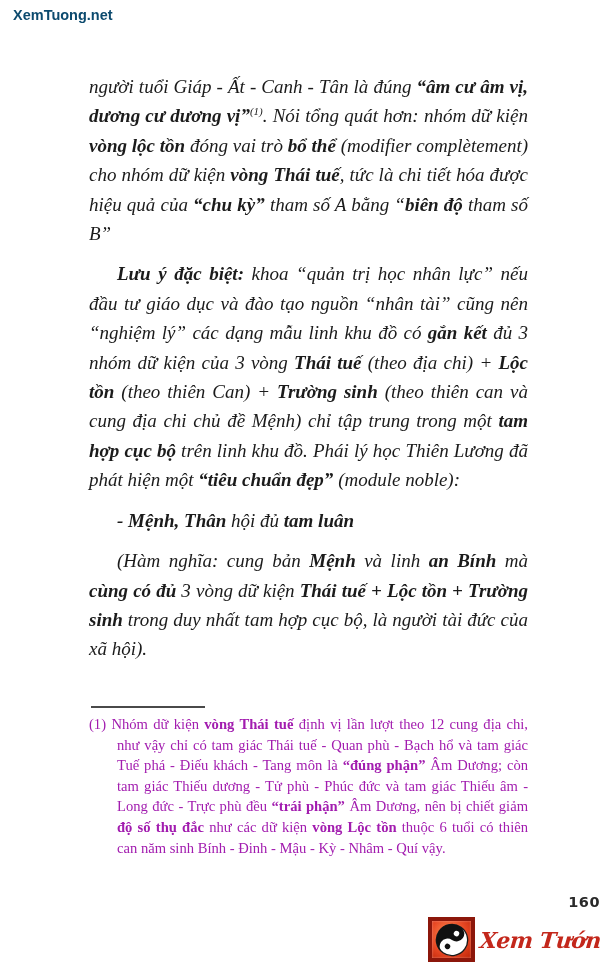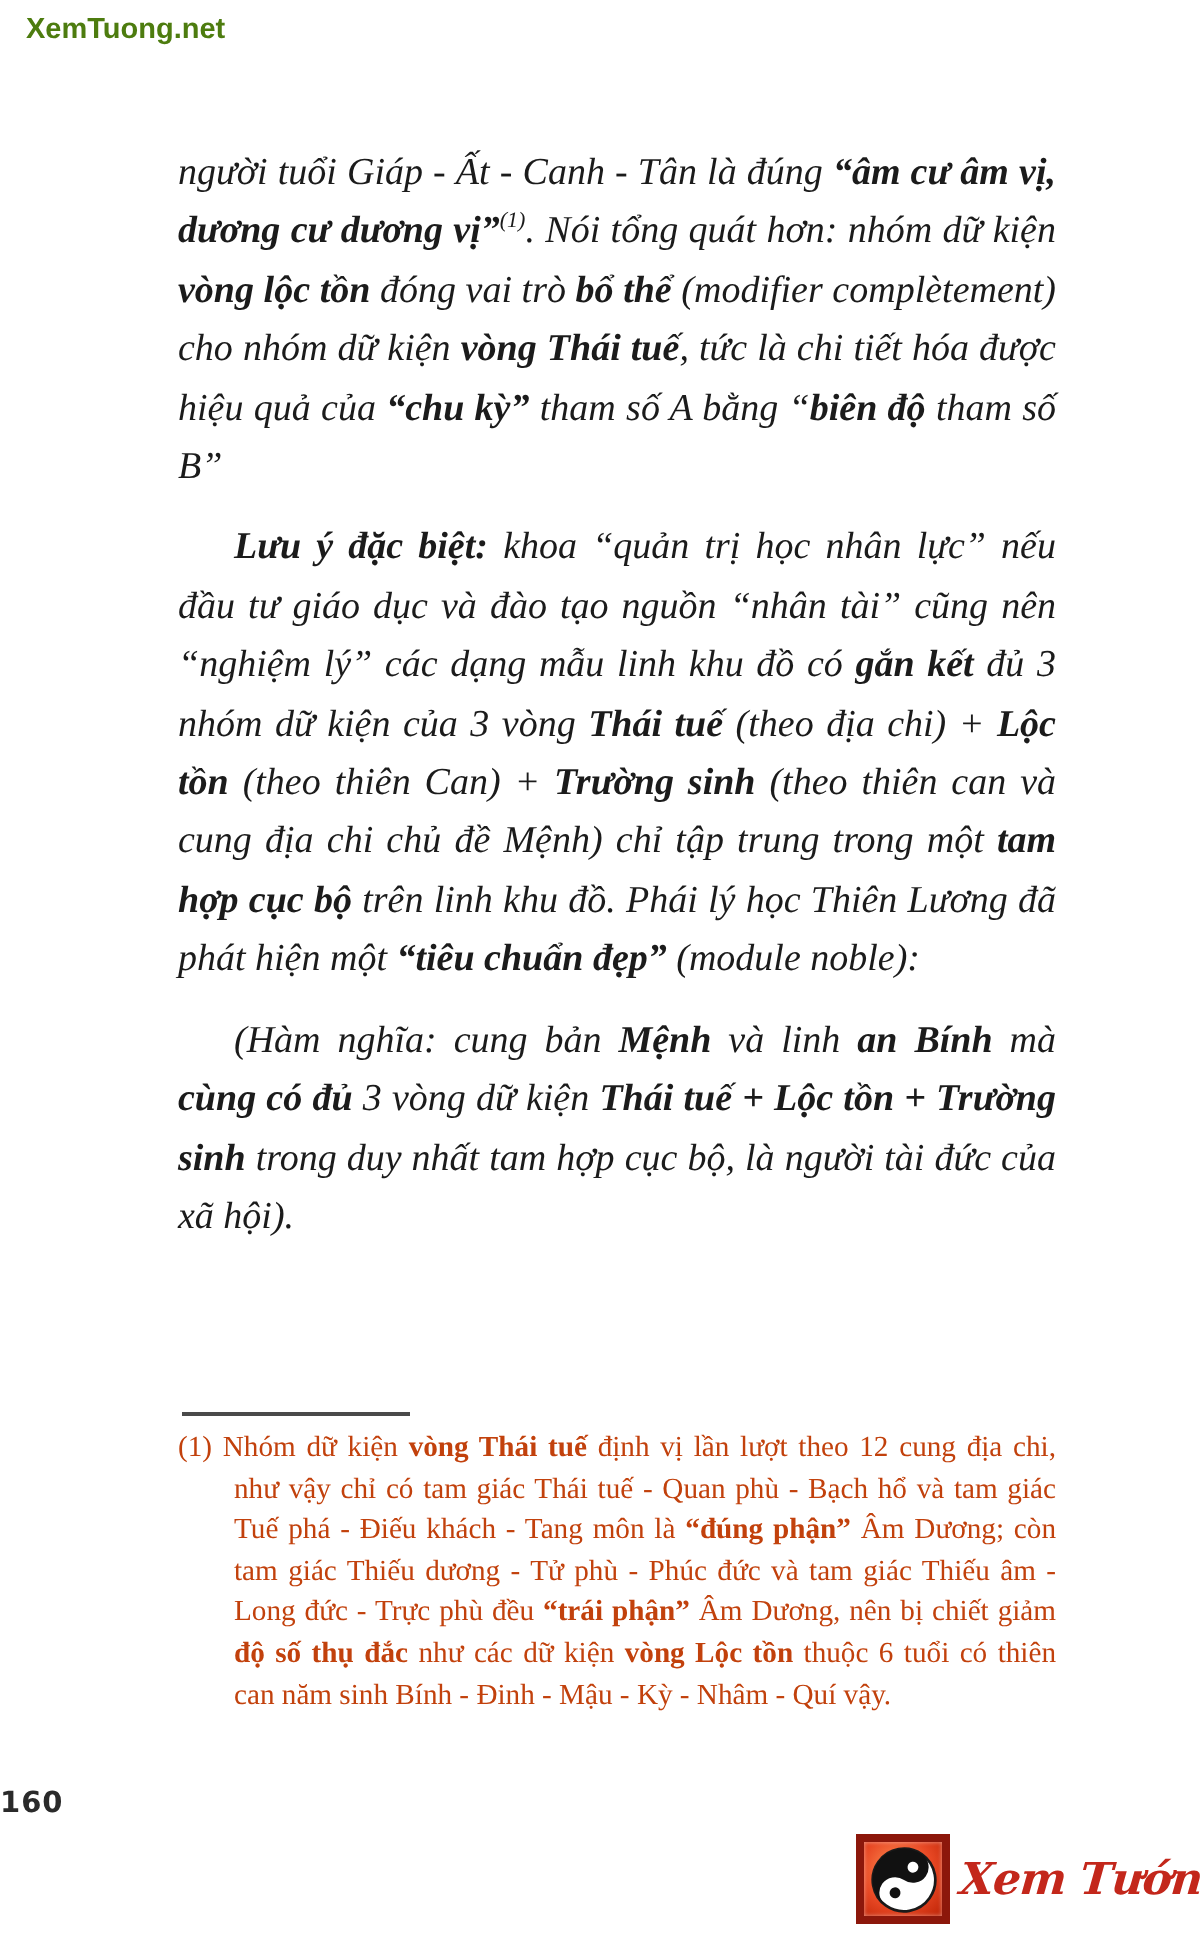--- a/index.html
+++ b/index.html
@@ -4,38 +4,38 @@
 <style>
   html,body { margin:0; padding:0; background:#e8e8e8; }
   .page {
     position:relative; width:600px; height:975px; background:#ffffff;
     font-family:"Liberation Serif", serif; color:#1b1b1b; overflow:hidden;
     margin:0 auto;
   }
   .watermark {
     position:absolute; top:7px; left:13px;
     font-family:"Liberation Sans", sans-serif; font-weight:700;
-    font-size:14.5px; color:#4d7c0f; text-decoration:none; cursor:pointer;
+    font-size:14.5px; color:#0c4a6e; text-decoration:none; cursor:pointer;
   }
   .content { position:absolute; top:72px; left:89px; width:439px;font-style:italic; }
   .para {
     margin:0 0 11px 0; font-size:19px; line-height:29.4px;
     text-align:justify; text-justify:inter-word;
   }
   .para.indent { text-indent:28px; }
   .b { font-weight:700; }
   sup { font-size:11px; line-height:0; vertical-align:super; }
-  .footnote { position:absolute; top:706px; left:89px; width:439px; color:#c2410c; }
+  .footnote { position:absolute; top:706px; left:89px; width:439px; color:#a21caf; }
   .fn-rule { width:114px; border-top:2px solid #4a4a4a; margin:0 0 6px 2px; }
   .fn-text {
     margin:0; font-size:14.6px; line-height:20.6px; text-align:justify;
     padding-left:28px; text-indent:-28px;
   }
   .page-number {
-    position:absolute; top:894px; left:0; right:0; text-align:left;
+    position:absolute; top:894px; left:0; right:0; text-align:right;
     font-family:"DejaVu Sans", sans-serif; font-weight:700; font-size:14.5px;
     color:#2a2a2a; letter-spacing:0.5px;
   }
   .logo {
     position:absolute; top:917px; left:428px; display:flex; align-items:center;
     gap:5px; text-decoration:none; cursor:pointer;
   }
   .logo-icon {
     width:47px; height:45px; box-sizing:border-box;
     border:4px solid #8c170b;
@@ -53,20 +53,21 @@
 </head>
 <body>
 
 <div class="page">
 
   <a class="watermark" href="#">XemTuong.net</a>
 
   <div class="content">
       <p class="para"><span>người tuổi Giáp - Ất - Canh - Tân là đúng </span><span class="b">“âm cư âm vị, dương cư dương vị”</span><sup>(1)</sup><span>. Nói tổng quát hơn: nhóm dữ kiện </span><span class="b">vòng lộc tồn</span><span> đóng vai trò </span><span class="b">bổ thể</span><span> (modifier complètement) cho nhóm dữ kiện </span><span class="b">vòng Thái tuế</span><span>, tức là chi tiết hóa được hiệu quả của </span><span class="b">“chu kỳ”</span><span> tham số A bằng “</span><span class="b">biên độ</span><span> tham số B”</span></p>
       <p class="para indent"><span class="b">Lưu ý đặc biệt:</span><span> khoa “quản trị học nhân lực” nếu đầu tư giáo dục và đào tạo nguồn “nhân tài” cũng nên “nghiệm lý” các dạng mẫu linh khu đồ có </span><span class="b">gắn kết</span><span> đủ 3 nhóm dữ kiện của 3 vòng </span><span class="b">Thái tuế</span><span> (theo địa chi) + </span><span class="b">Lộc tồn</span><span> (theo thiên Can) + </span><span class="b">Trường sinh</span><span> (theo thiên can và cung địa chi chủ đề Mệnh) chỉ tập trung trong một </span><span class="b">tam hợp cục bộ</span><span> trên linh khu đồ. Phái lý học Thiên Lương đã phát hiện một </span><span class="b">“tiêu chuẩn đẹp”</span><span> (module noble):</span></p>
+      <p class="para indent"><span class="b">- Mệnh, Thân</span><span> hội đủ </span><span class="b">tam luân</span></p>
       <p class="para indent"><span>(Hàm nghĩa: cung bản </span><span class="b">Mệnh</span><span> và linh </span><span class="b">an Bính</span><span> mà </span><span class="b">cùng có đủ</span><span> 3 vòng dữ kiện </span><span class="b">Thái tuế + Lộc tồn + Trường sinh</span><span> trong duy nhất tam hợp cục bộ, là người tài đức của xã hội).</span></p>
     </div>
 
   <div class="footnote">
     <div class="fn-rule"></div>
     <p class="fn-text"><span>(1)  Nhóm dữ kiện </span><span class="b">vòng Thái tuế</span><span> định vị lần lượt theo 12 cung địa chi, như vậy chỉ có tam giác Thái tuế - Quan phù - Bạch hổ và tam giác Tuế phá - Điếu khách - Tang môn là </span><span class="b">“đúng phận”</span><span> Âm Dương; còn tam giác Thiếu dương - Tử phù - Phúc đức và tam giác Thiếu âm - Long đức - Trực phù đều </span><span class="b">“trái phận”</span><span> Âm Dương, nên bị chiết giảm </span><span class="b">độ số thụ đắc</span><span> như các dữ kiện </span><span class="b">vòng Lộc tồn</span><span> thuộc 6 tuổi có thiên can năm sinh Bính - Đinh - Mậu - Kỳ - Nhâm - Quí vậy.</span></p>
   </div>
 
   <div class="page-number">160</div>
 

